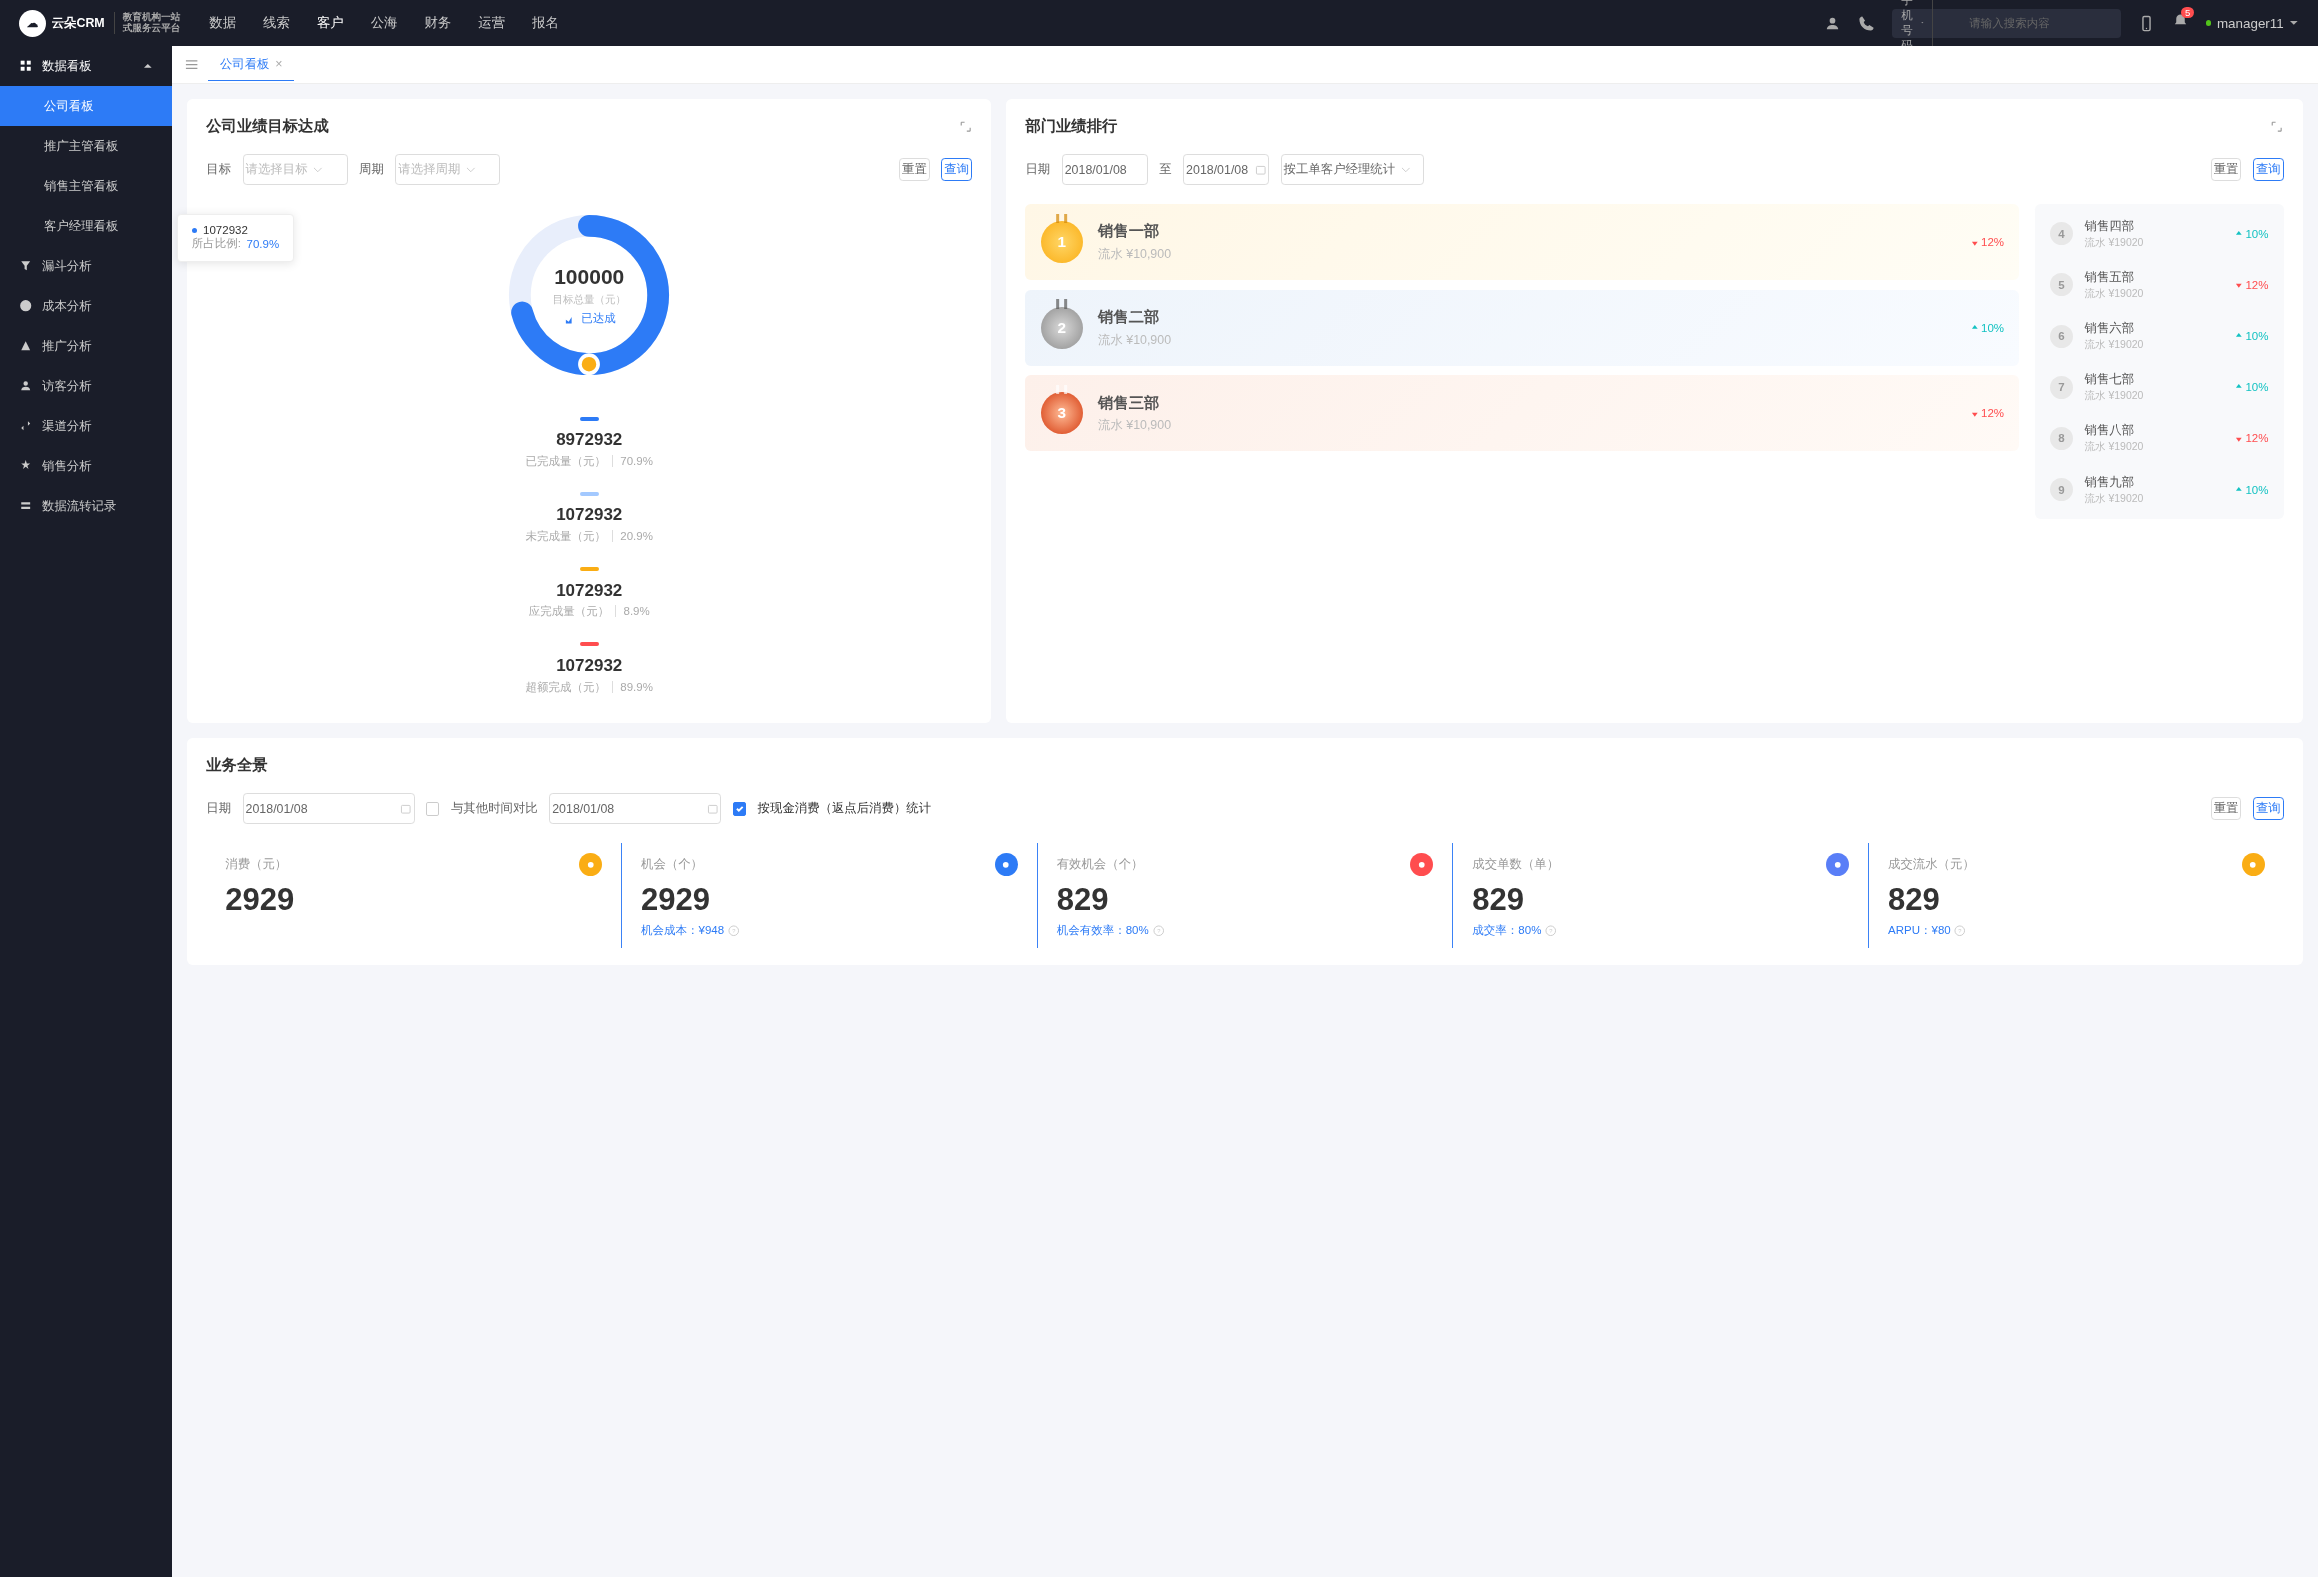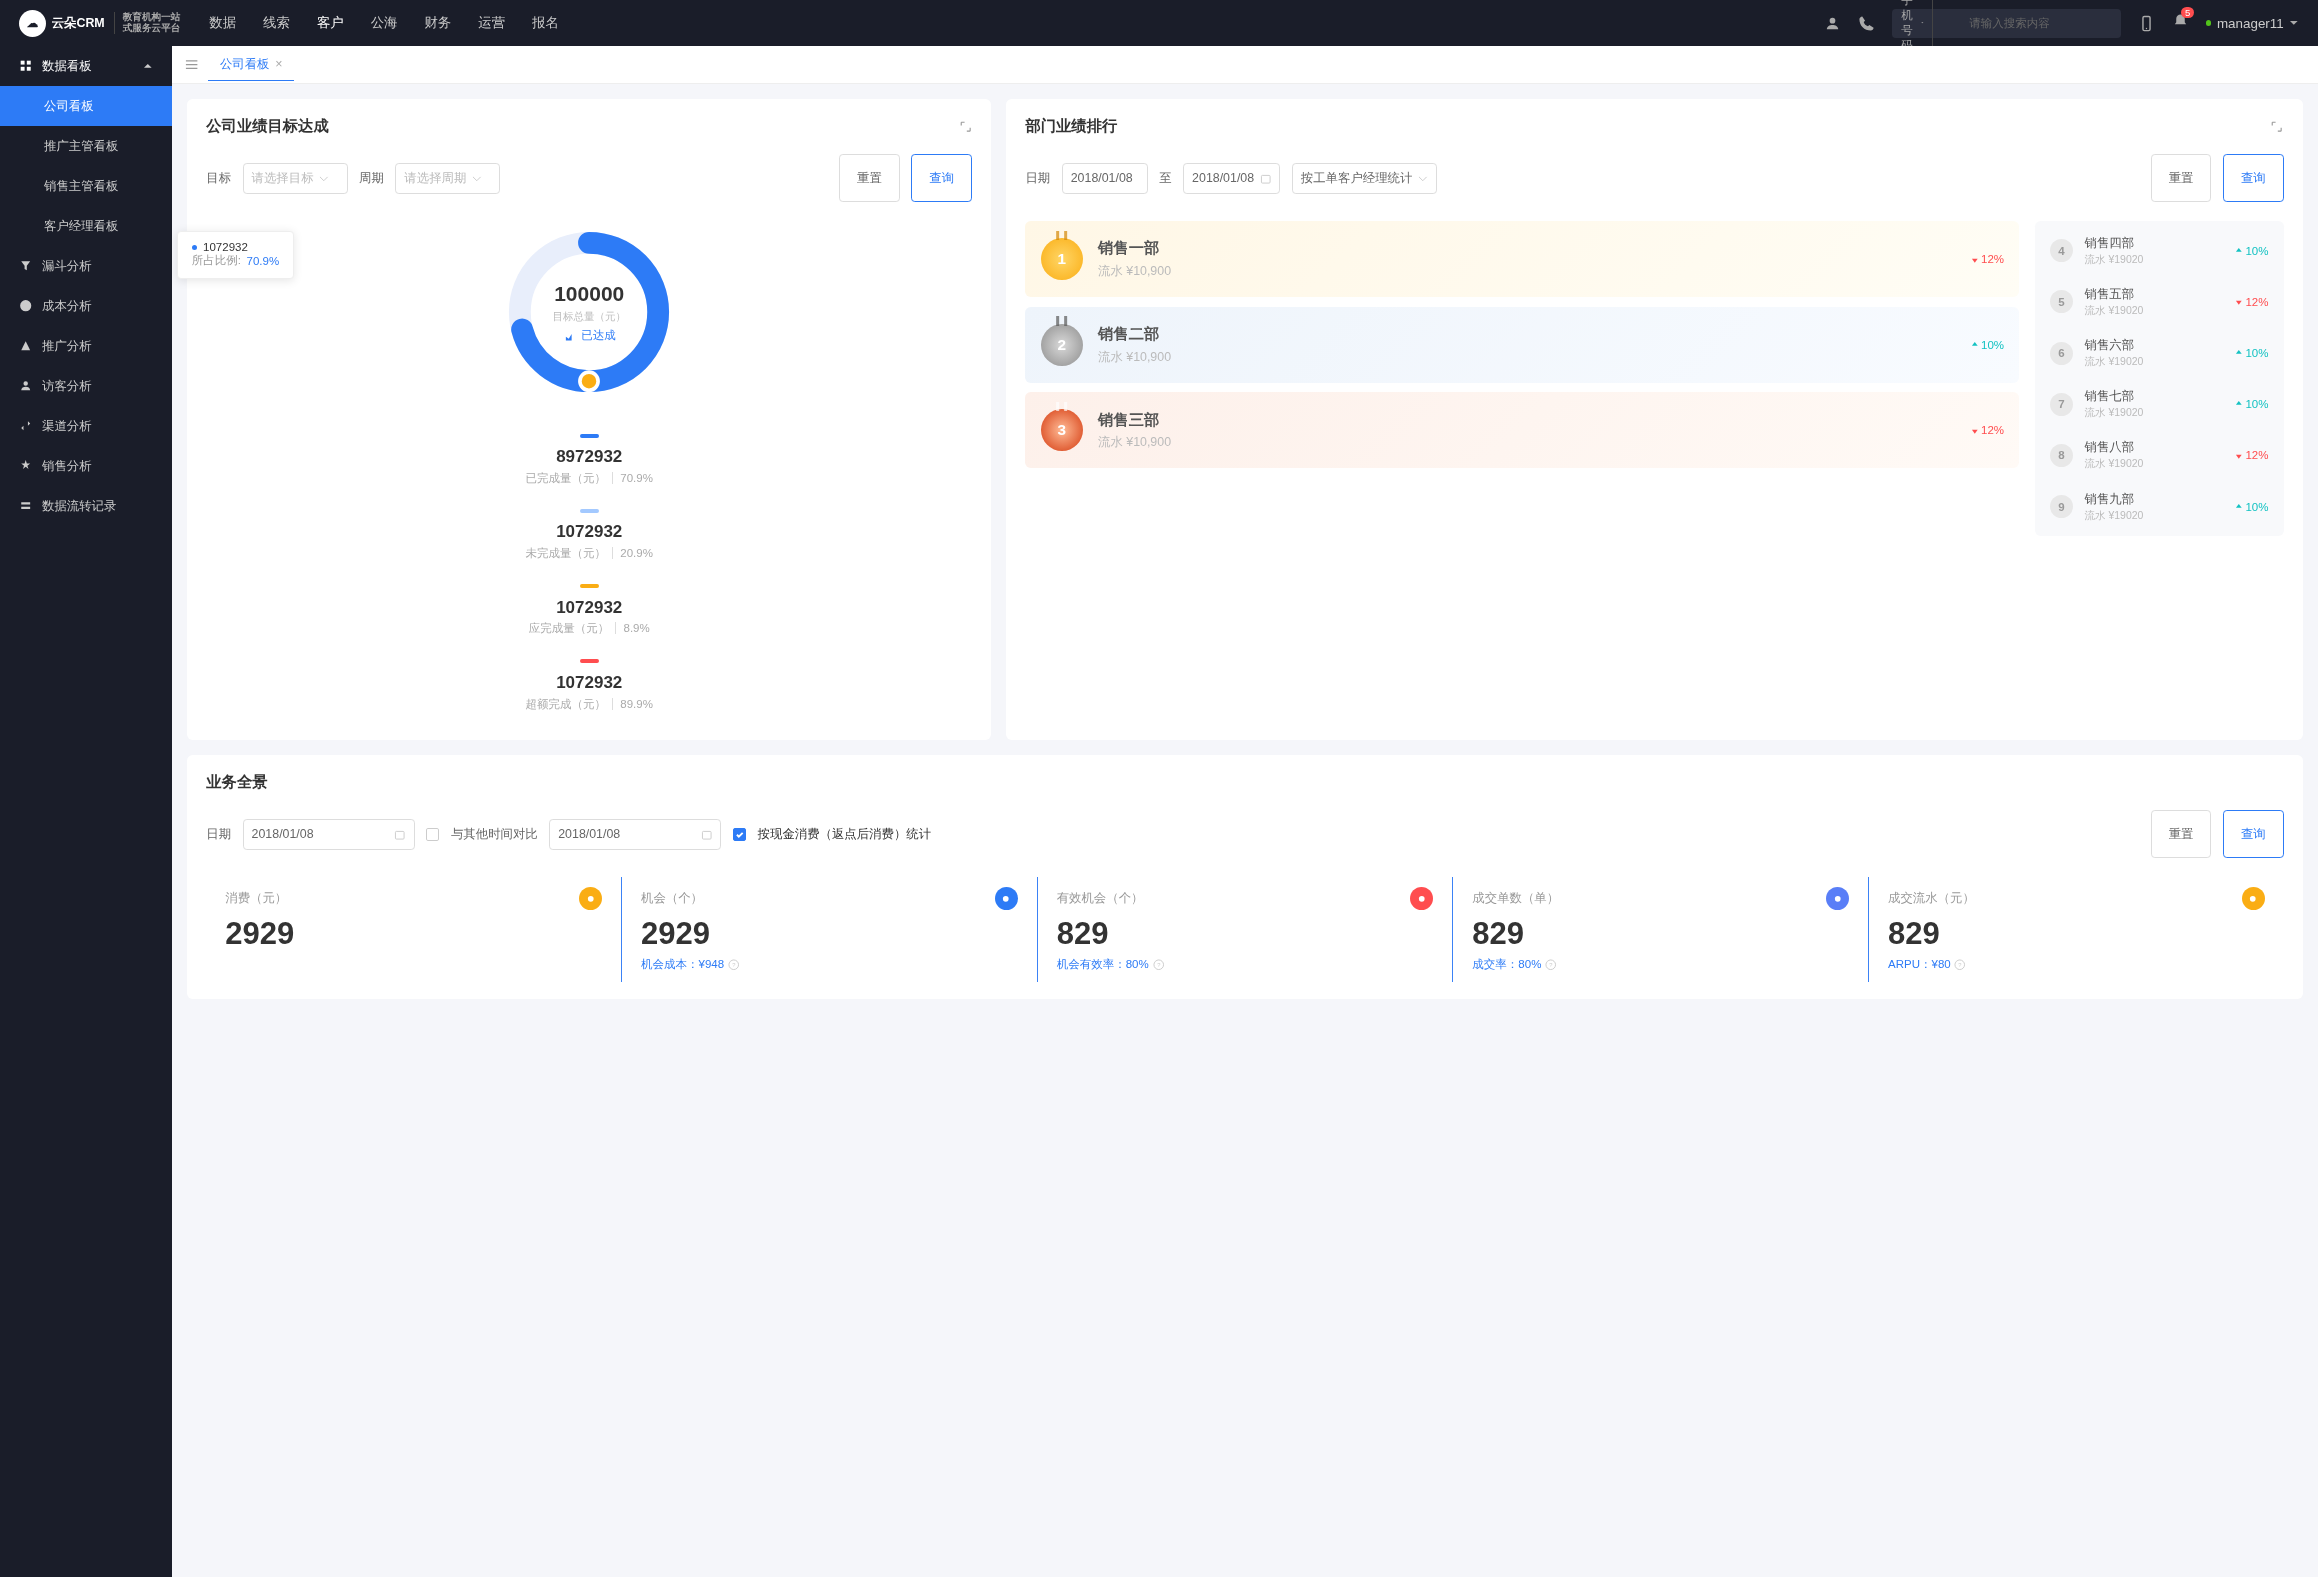--- a/index.html
+++ b/index.html
@@ -34,24 +34,24 @@
 .tab { padding:7.6px 11.5px; display:flex; align-items:center; gap:5.7px; border-bottom:1.9px solid #2d7bf6; color:#2d7bf6; cursor:pointer; font-size:12.4px; }
 .tab-close { color:#aaa; cursor:pointer; }
 .content { padding:15.3px; display:flex; flex-direction:column; gap:15.3px; }
 .row { display:flex; gap:15.3px; }
 .card { background:#fff; border-radius:5.7px; padding:17px 19px; flex:1; position:relative; }
 .card-head { display:flex; align-items:center; justify-content:space-between; margin-bottom:17px; }
 .card-title { font-size:15.3px; font-weight:600; }
 .expand { width:13.4px; height:13.4px; fill:#999; cursor:pointer; }
 .filters { display:flex; align-items:center; gap:11.5px; margin-bottom:19px; flex-wrap:wrap; }
 .flabel { color:#666; font-size:12.4px; }
-.select, .date-input { border:1px solid #ddd; border-radius:3.8px; height:31px; padding:0 8px; display:flex; align-items:center; gap:5.7px; color:#bbb; font-size:12.4px; background:#fff; cursor:pointer; min-width:105px; }
+.select, .date-input { border:1px solid #ddd; border-radius:3.8px; height:31px; padding:0 2px; display:flex; align-items:center; gap:5.7px; color:#bbb; font-size:12.4px; background:#fff; cursor:pointer; min-width:105px; }
 .select .chev { width:9.6px; height:9.6px; fill:#ccc; }
 .date-input { color:#666; justify-content:space-between; }
-.btn { height:48px; padding:0 17px; border:1px solid #ddd; background:#fff; border-radius:3.8px; cursor:pointer; font-size:12.4px; color:#666; }
+.btn { height:23px; padding:0 2px; border:1px solid #ddd; background:#fff; border-radius:3.8px; cursor:pointer; font-size:12.4px; color:#666; }
 .btn.primary { border-color:#2d7bf6; color:#2d7bf6; }
 .sp { flex:1; }
 .donut-area { display:flex; flex-direction:column; align-items:center; position:relative; }
 .donut-wrap { position:relative; width:182px; height:182px; }
 .donut-center { position:absolute; inset:0; display:flex; flex-direction:column; align-items:center; justify-content:center; gap:3.8px; }
 .donut-num { font-size:21px; font-weight:600; color:#333; }
 .donut-sub { font-size:10.5px; color:#bbb; }
 .tagged { display:flex; align-items:flex-end; gap:7px; font-size:11.5px; color:#2d7bf6; }
 .tagged svg { width:11.5px; height:11.5px; fill:#2d7bf6; }
 .tooltip { position:absolute; left:-29px; top:9.6px; background:#fff; border:1px solid #eee; border-radius:3.8px; box-shadow:0 1.9px 9.6px rgba(0,0,0,0.1); padding:9.6px 13.4px; font-size:11.5px; }

